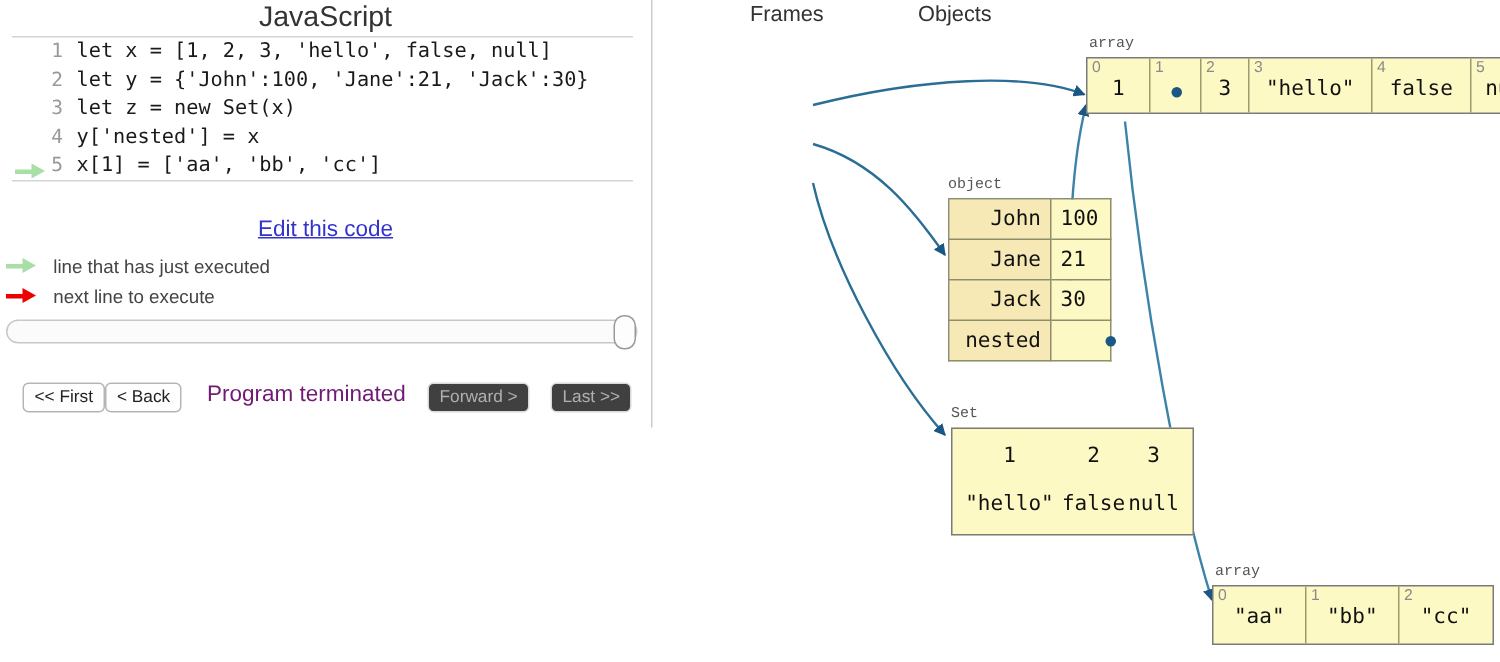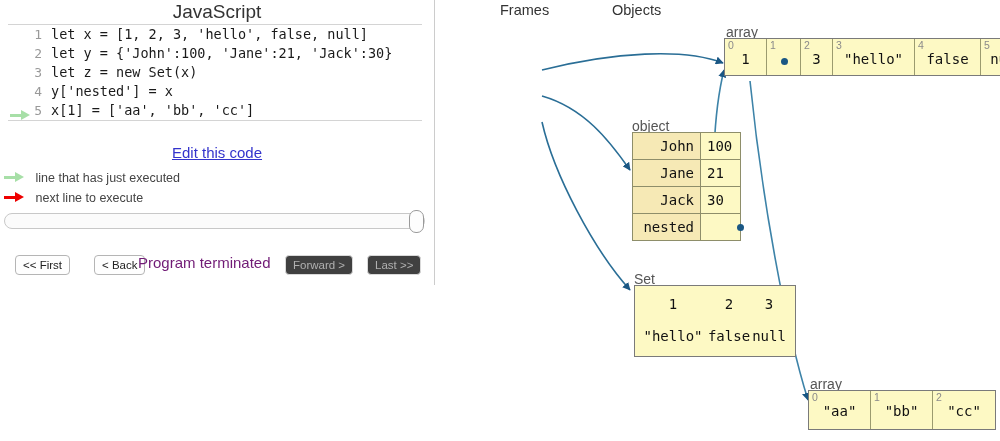--- a/index.html
+++ b/index.html
@@ -162,21 +162,21 @@
     color: #222;
     box-sizing: border-box;
     font-family: "Liberation Sans", sans-serif;
   }
   .ctrl-btn.disabled {
     color: #b0b0b0;
     border-color: #dadada;
     background: #404040;
   }
   #btn-first   { left: 5px; }
-  #btn-back    { left: 84px; }
+  #btn-back    { left: 60px; }
   #status-text {
     position: absolute;
     left: 128px; top: -1px;
     font-size: 15px;
     color: #701a75;
     white-space: nowrap;
   }
   #btn-forward { left: 275px; }
   #btn-last    { left: 357px; }
 
@@ -234,23 +234,24 @@
   .ptr-dot {
     position: absolute;
     width: 7px; height: 7px;
     border-radius: 50%;
     background: #1a5784;
   }
 
   
   .obj-label {
     position: absolute;
-    font-size: 14px;
+    font-size: 10px;
     color: #555;
     white-space: nowrap;
+    font-family: Liberation Mono, monospace;
   }
 
   
   .arr {
     position: absolute;
     display: flex;
     border: 1px solid #7a7a7a;
     background: #fdf9c4;
     box-sizing: border-box;
   }

